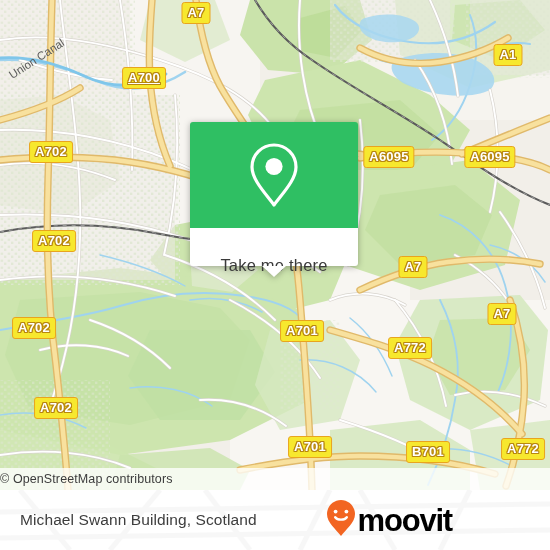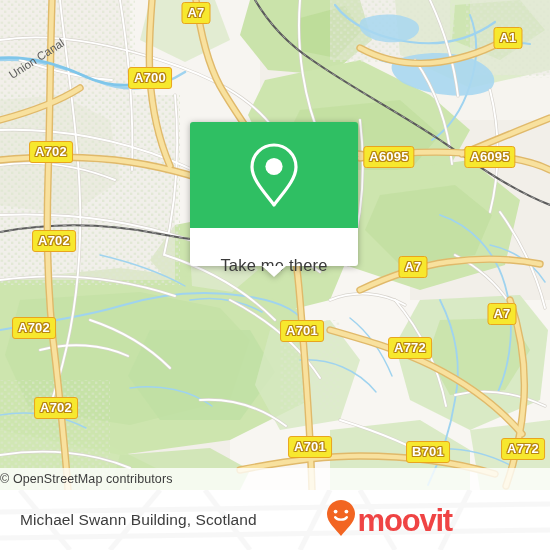--- a/index.html
+++ b/index.html
@@ -124,21 +124,21 @@
     letter-spacing: 0.1px;
   }
   #logo {
     display: flex;
     align-items: center;
     gap: 2px;
   }
   #logo-text {
     font-size: 31px;
     font-weight: bold;
-    color: #ef4444;
+    color: #000000;
     letter-spacing: -1.2px;
     line-height: 1;
   }
 
   
   .shield {
     position: absolute;
     background: #f7e82e;
     border: 1.6px solid #e8a41f;
     border-radius: 3px;
@@ -347,22 +347,22 @@
         <path d="M510,300 C520,330 526,362 524,398 C522,428 516,458 506,486"></path>
         <path d="M0,120 C30,112 58,102 80,88"></path>
       </g>
 
       <path d="M0,58 C30,56 58,64 84,76 C112,89 142,88 166,74" fill="none" stroke="#7fc6ea" stroke-width="2.8" stroke-linecap="round"></path>
     </svg>
 
     <div class="place-label" style="left:10px; top:70px; transform: rotate(-33deg); transform-origin: left center;">Union Canal</div>
 
     <div class="shield" style="left:196px; top:13px;">A7</div>
-    <div class="shield" style="left:508px; top:38px;">A1</div>
-    <div class="shield" style="left:150px; top:78px;">A700</div>
+    <div class="shield" style="left:508px; top:55px;">A1</div>
+    <div class="shield" style="left:144px; top:78px;text-decoration:underline;">A700</div>
     <div class="shield" style="left:51px;  top:152px;">A702</div>
     <div class="shield" style="left:389px; top:157px;">A6095</div>
     <div class="shield" style="left:490px; top:157px;">A6095</div>
     <div class="shield" style="left:54px;  top:241px;">A702</div>
     <div class="shield" style="left:413px; top:267px;">A7</div>
     <div class="shield" style="left:34px;  top:328px;">A702</div>
     <div class="shield" style="left:302px; top:331px;">A701</div>
     <div class="shield" style="left:502px; top:314px;">A7</div>
     <div class="shield" style="left:410px; top:348px;">A772</div>
     <div class="shield" style="left:56px;  top:408px;">A702</div>

